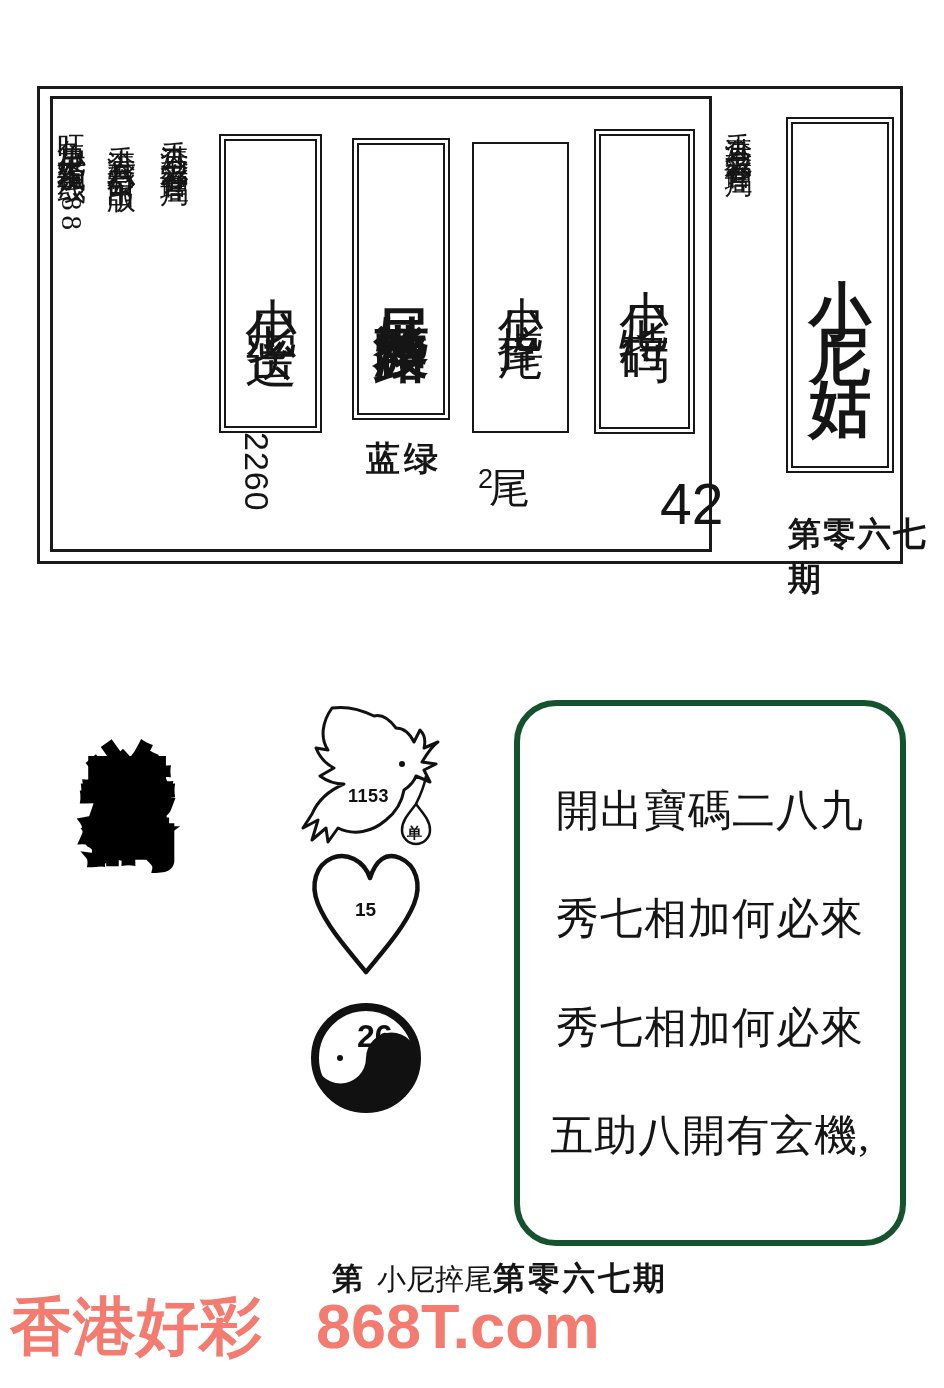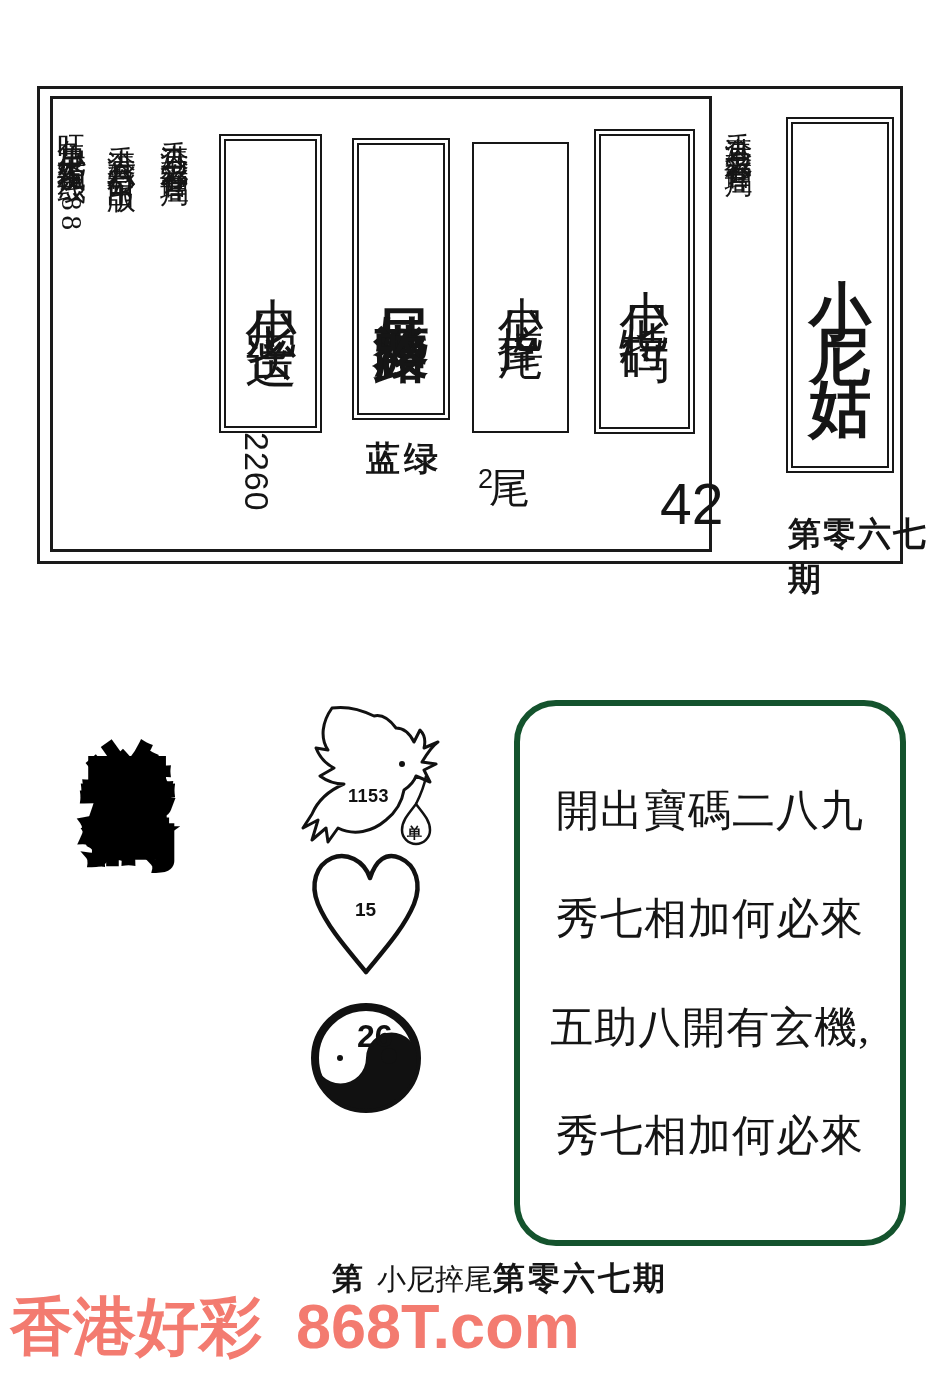--- a/index.html
+++ b/index.html
@@ -49,21 +49,21 @@
   .poem-box{left:514px;top:700px;width:392px;height:546px;border:6px solid #14532d;border-radius:42px;
             box-sizing:border-box;display:flex;flex-direction:column;justify-content:space-evenly;
             align-items:center;padding:18px 10px;}
   .poem-line{font-size:43px;letter-spacing:1px;line-height:1;white-space:nowrap;}
   .issue-line{left:56px;top:1257px;width:888px;text-align:center;white-space:nowrap;}
   .issue-line .p1{font-size:31px;font-weight:700;margin-right:14px;}
   .issue-line .p2{font-size:29px;font-weight:500;}
   .issue-line .p3{font-size:32px;font-weight:700;letter-spacing:3px;}
   .footer-bar{left:10px;top:1295px;font-family:"Liberation Sans","DejaVu Sans",sans-serif;
               font-size:63px;font-weight:700;color:#f37b70;white-space:nowrap;line-height:1;}
-  .footer-bar .brand{margin-right:34px;}
+  .footer-bar .brand{margin-right:54px;}
   svg text{font-family:"Liberation Sans","DejaVu Sans",sans-serif;fill:#111;}
 </style>
 </head>
 <body>
 
 <div class="page">
 
   <div class="abs outer-frame"></div>
   <div class="abs inner-box"></div>
 
@@ -132,22 +132,22 @@
     <path d="M5,58 A51,51 0 0,0 107,58 A25.5,25.5 0 0,0 56,58 A25.5,25.5 0 0,1 5,58 Z" fill="#111"></path>
     <circle cx="30" cy="58" r="8" fill="#ffffff"></circle>
     <circle cx="30" cy="58" r="3" fill="#111"></circle>
     <circle cx="79" cy="56" r="8" fill="#111"></circle>
     <text x="47" y="47" font-size="32" font-weight="700">26</text>
   </svg>
 
   <div class="abs poem-box">
     <div class="poem-line">開出寶碼二八九</div>
     <div class="poem-line">秀七相加何必來</div>
+    <div class="poem-line">秀七相加何必來</div>
     <div class="poem-line">五助八開有玄機,</div>
-    <div class="poem-line">秀七相加何必來</div>
   </div>
 
   <div class="abs issue-line">
     <span class="p1">第</span><span class="p2">小尼捽尾</span><span class="p3">第零六七期</span>
   </div>
 
   <div class="abs footer-bar" style="color: rgb(243, 123, 112);">
     <span class="brand">香港好彩</span><span>868T.com</span>
   </div>
 

